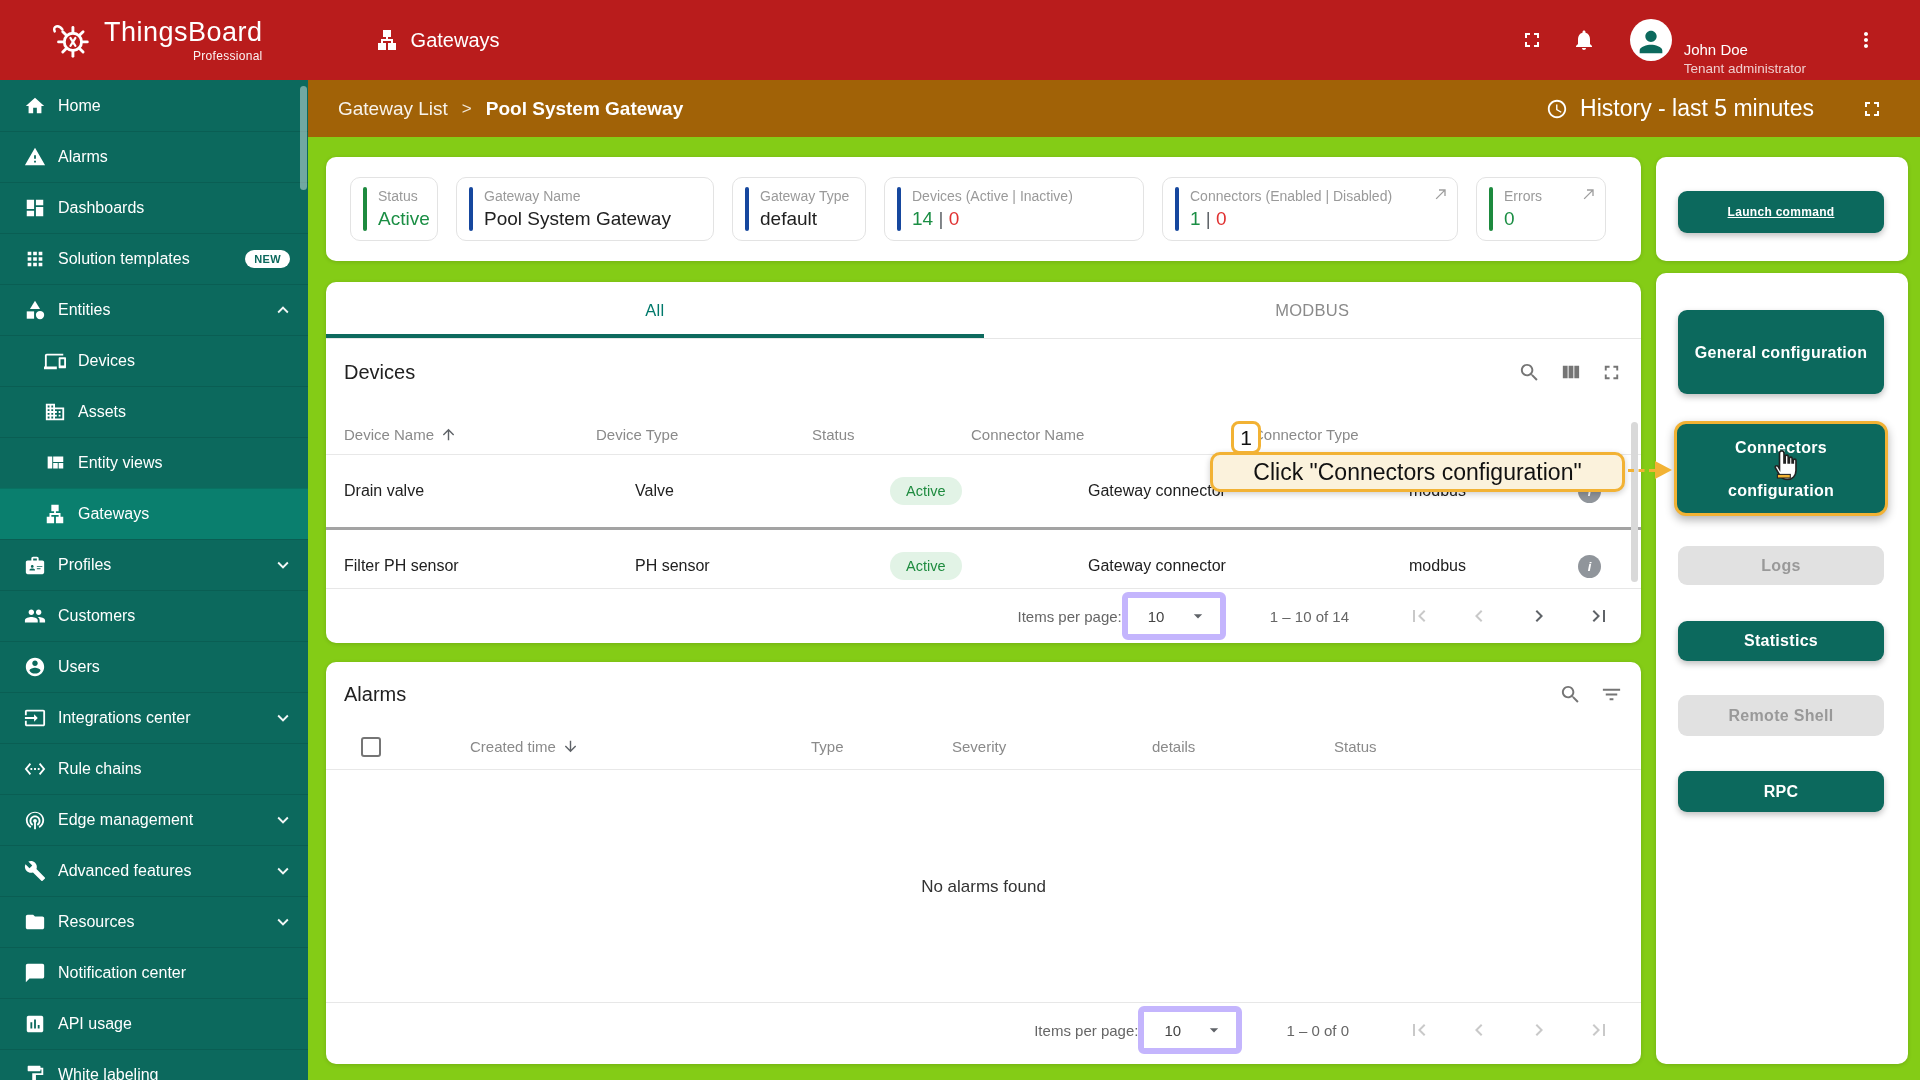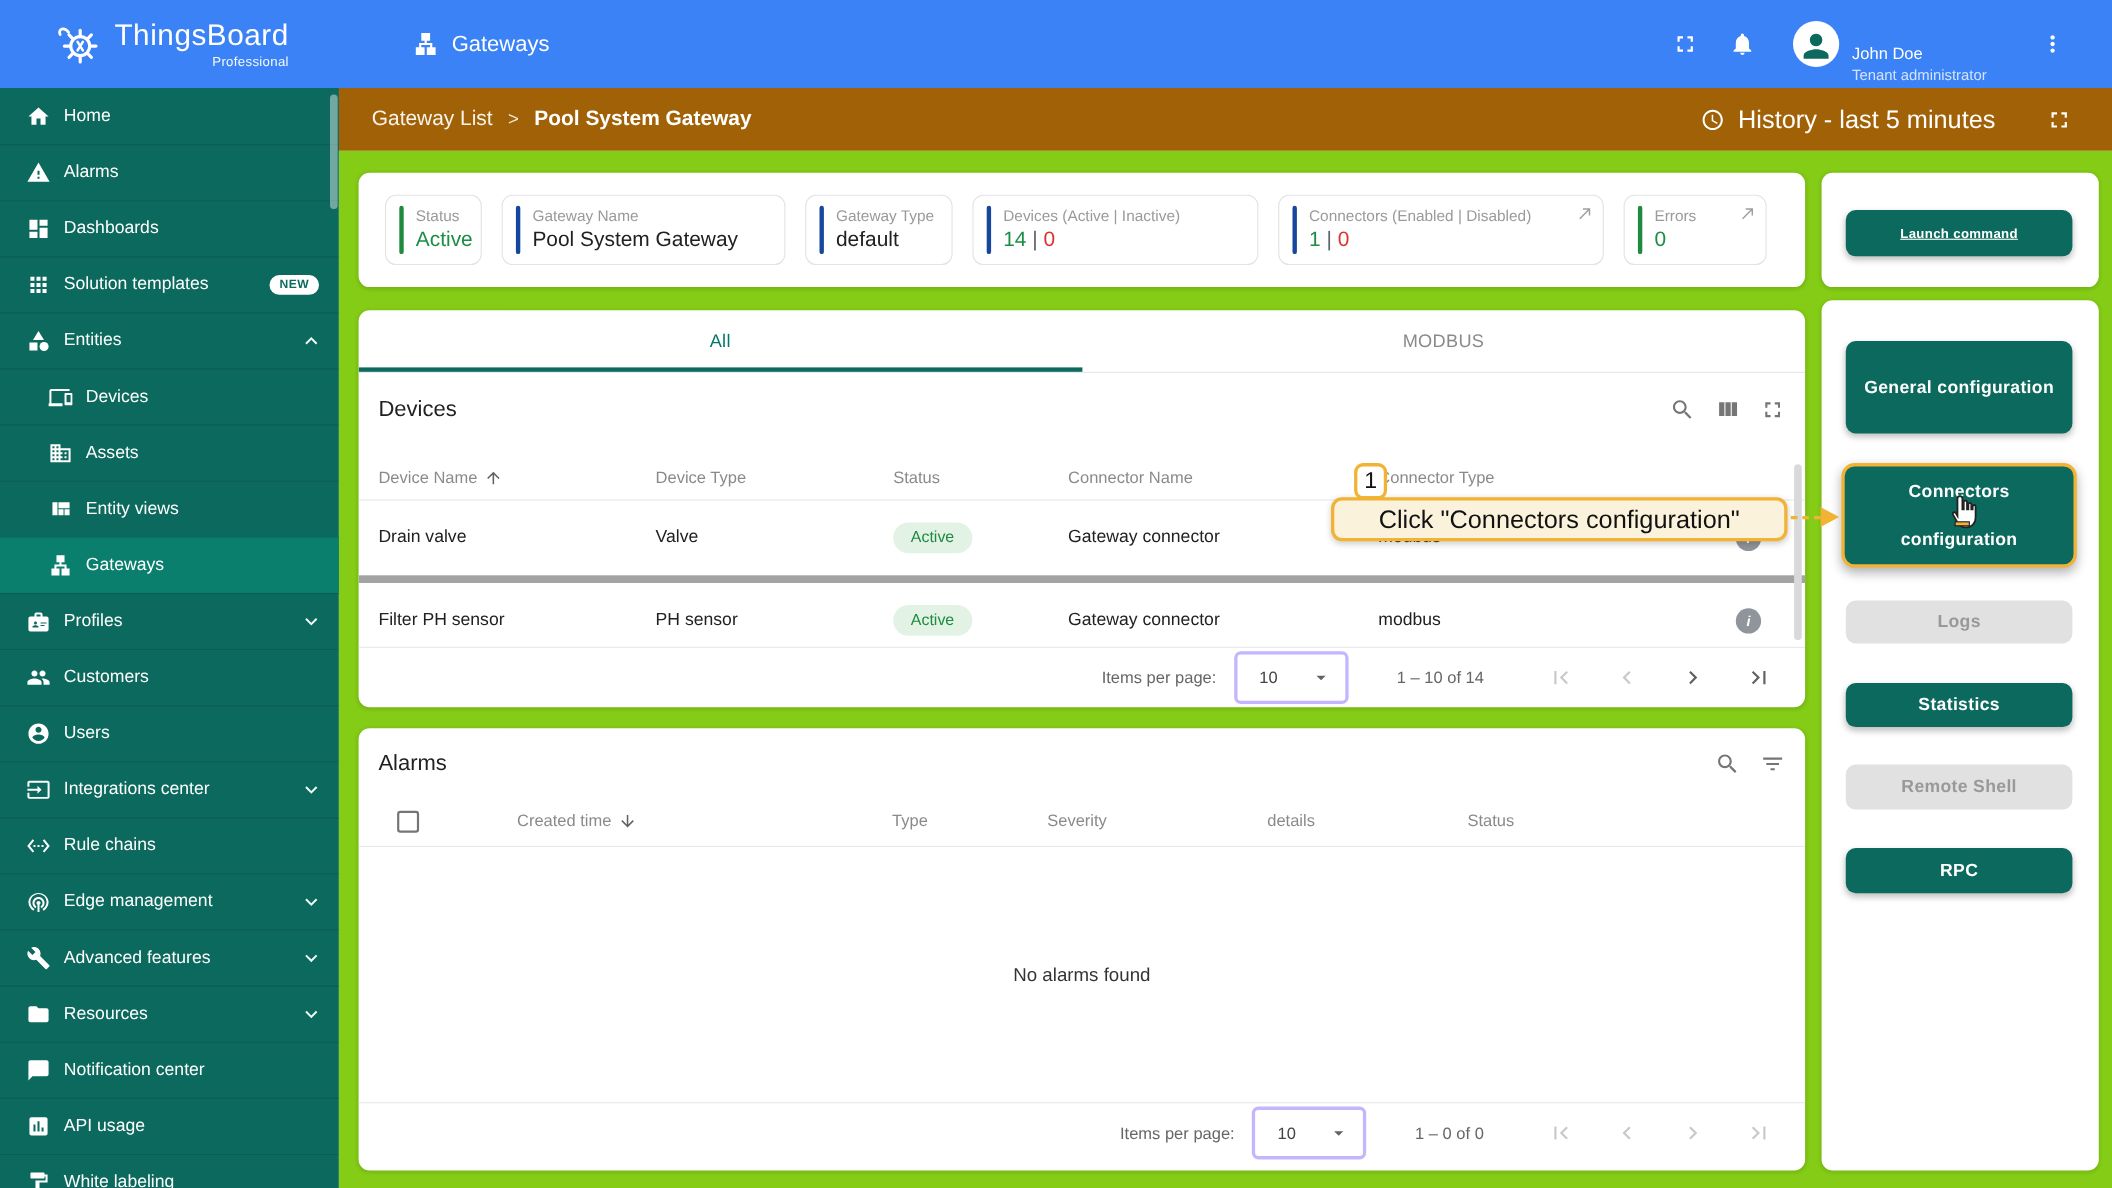--- a/index.html
+++ b/index.html
@@ -2,21 +2,21 @@
 <html><head>
 <meta charset="utf-8">
 <style>
   * { box-sizing: border-box; margin: 0; padding: 0; }
   html,body { width:1920px; height:1080px; overflow:hidden;
     font-family:"Liberation Sans","DejaVu Sans",sans-serif; background:#ebebeb; }
   .ic { width:24px; height:24px; fill:currentColor; flex:none; }
 
   
   .topbar { position:absolute; left:0; top:0; width:1920px; height:80px;
-    background:#3b82f6; display:flex; align-items:center; z-index:5; }
+    background:#b91c1c; display:flex; align-items:center; z-index:5; }
   .logo { display:flex; align-items:center; margin-left:48px; color:#fff; }
   .logo-text { margin-left:10px; }
   .logo-title { font-size:27px; font-weight:500; letter-spacing:.5px; }
   .logo-sub { font-size:12px; text-align:right; margin-top:1px; opacity:.95; letter-spacing:.3px; }
   .tb-title { display:flex; align-items:center; gap:12px; color:#fff;
     font-size:20px; font-weight:500; margin-left:112px; }
   .tb-right { margin-left:auto; display:flex; align-items:center; margin-right:34px; color:#fff; }
   .tb-icon-btn { width:40px; height:40px; display:flex; align-items:center; justify-content:center; }
   .avatar { width:42px; height:42px; border-radius:50%; background:#fff; color:#0c695d;
     display:flex; align-items:center; justify-content:center; overflow:hidden; margin-left:26px; }
@@ -91,35 +91,35 @@
   .devices-panel .thead { top:133px; height:40px; padding-left:18px; }
   .alarms-panel  .thead { top:62px;  height:46px; padding-left:35px; }
   .hc { display:flex; align-items:center; gap:6px; }
   .hc .ic { width:17px; height:17px; fill:#5f6368; }
   .dcol0{width:252px;} .dcol1{width:216px;} .dcol2{width:159px;} .dcol3{width:282px;} .dcol4{flex:1;}
   .acol-cb{width:109px;} .acol0{width:341px;} .acol1{width:141px;} .acol2{width:200px;} .acol3{width:182px;} .acol4{flex:1;}
   .checkbox { width:20px; height:20px; border:2px solid #757575; border-radius:3px; background:#fff; }
 
   .tbody { position:absolute; left:0; right:0; top:173px; height:133px; overflow:hidden; }
   .drow { position:relative; height:75px; display:flex; align-items:center;
-    padding-left:18px; border-bottom:7px solid #a3a3a3; font-size:16px; color:#212121; }
+    padding-left:18px; border-bottom:3px solid #a3a3a3; font-size:16px; color:#212121;gap:39px; }
   .pill { background:#e2f3e6; color:#1e8b3f; font-size:14.5px; font-weight:500;
     padding:6px 16px; border-radius:16px; display:inline-block; }
   .info { position:absolute; right:40px; width:23px; height:23px; border-radius:50%;
     background:#90959b; color:#fff; font-size:13px; font-weight:700; font-style:italic;
     display:flex; align-items:center; justify-content:center; }
   .vscroll { position:absolute; right:3px; width:7px; border-radius:4px; background:#d9d9d9; }
 
   .pager { position:absolute; left:0; right:0; display:flex; align-items:center;
     justify-content:flex-end; padding-right:30px; border-top:1px solid #e7e7e7;
     font-size:15px; color:#666; }
   .devices-panel .pager { top:306px; height:55px; }
   .alarms-panel  .pager { top:340px; height:55px; }
-  .pg-select { width:104px; height:48px; border:3px solid #c4b5fd; border-radius:6px;
-    margin-left:16px; display:flex; align-items:center; padding:0 12px 0 20px; color:#444; }
+  .pg-select { width:104px; height:48px; border:6px solid #c4b5fd; border-radius:6px;
+    display:flex; align-items:center; padding:0 12px 0 20px; color:#444; }
   .pg-select .caret { margin-left:auto; width:20px; height:20px; fill:#5f6368; }
   .pg-range { margin-left:44px; }
   .pg-nav { margin-left:58px; display:flex; align-items:center; gap:36px; }
   .pg-nav .ic.on  { color:#5f6368; }
   .pg-nav .ic.off { color:#c9c9c9; }
 
   .empty-text { position:absolute; left:0; right:0; top:215px; text-align:center;
     font-size:17px; color:#333; }
 
   

